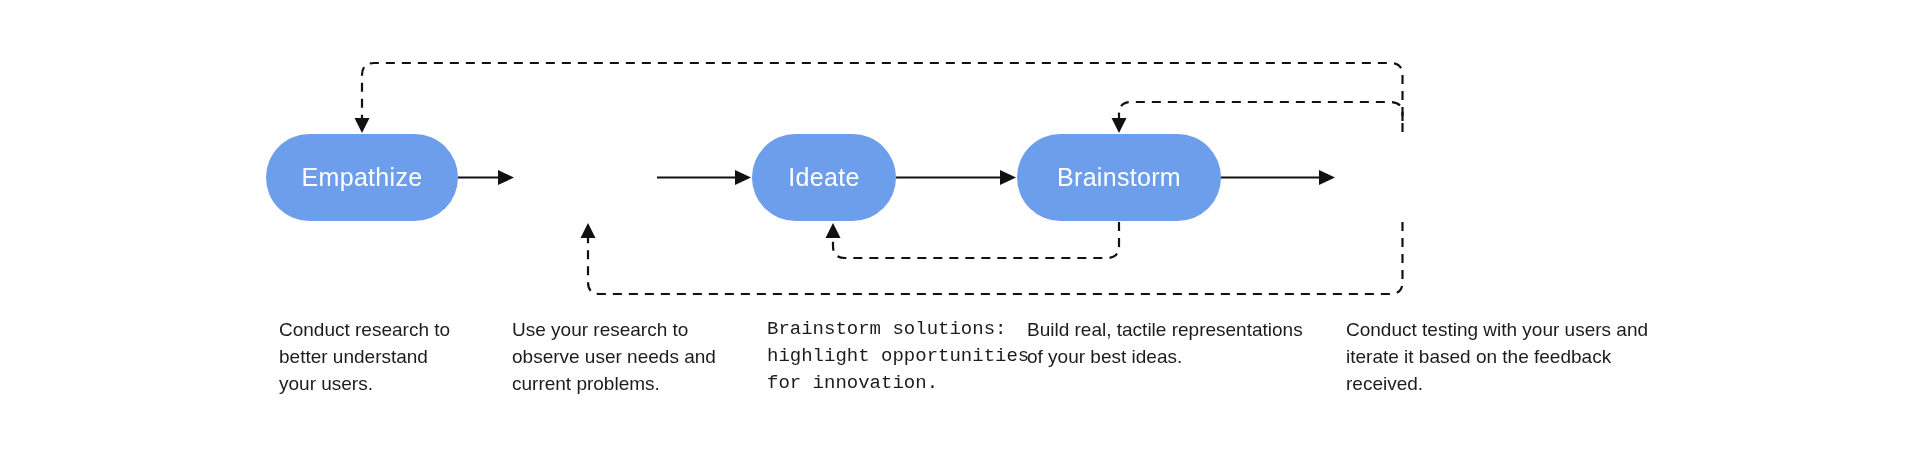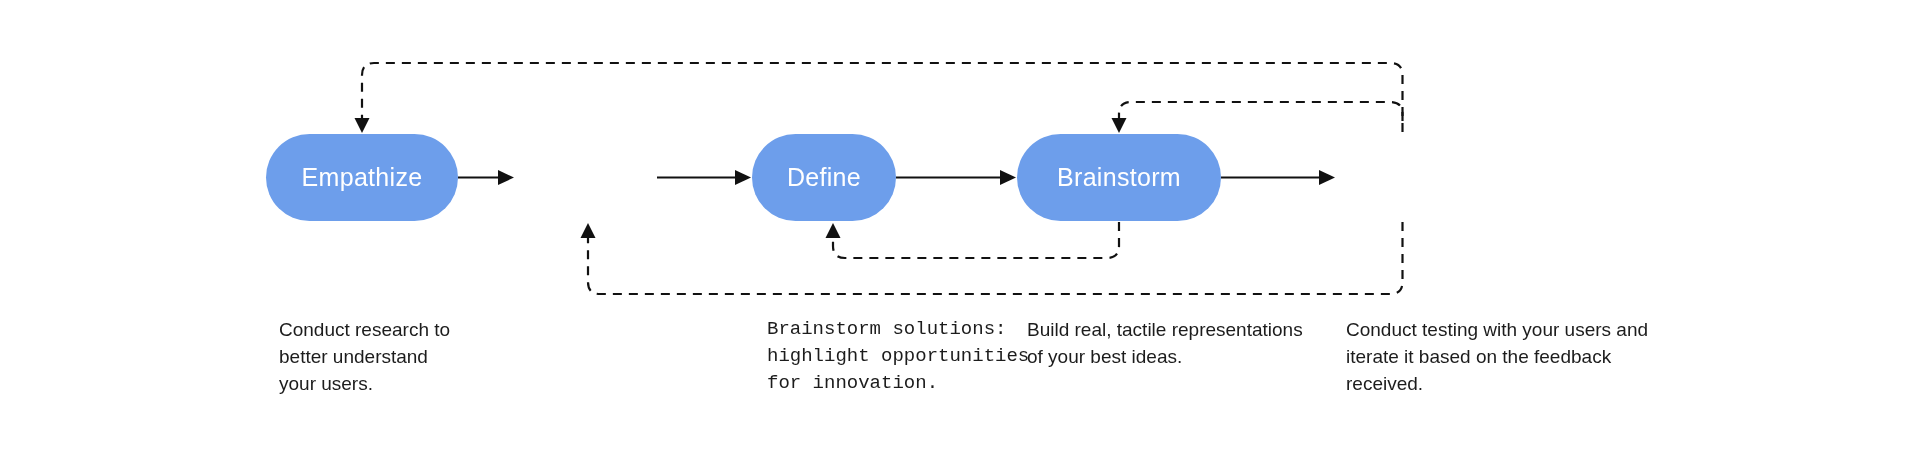--- a/index.html
+++ b/index.html
@@ -112,29 +112,32 @@
     <g>
       <path class="dashed-line" d="M 1402.5 222 L 1402.5 282 Q 1402.5 294 1390.5 294 L 600 294 Q 588 294 588 282 L 588 238"></path>
       <polygon class="arrow-head" points="588,223 580.5,238 595.5,238"></polygon>
     </g>
   </svg>
 
   <div class="pill pill-empathize">
     <span>Empathize</span>
   </div>
   <div class="pill pill-ideate">
-    <span>Define</span>
+    <span>Ideate</span>
   </div>
   <div class="pill pill-prototype">
     <span>Brainstorm</span>
   </div>
 
   <div class="desc desc-empathize">Conduct research to
 better understand
 your users.</div>
+  <div class="desc desc-define">Use your research to
+observe user needs and
+current problems.</div>
   <div class="desc desc-ideate">Brainstorm solutions:
 highlight opportunities
 for innovation.</div>
   <div class="desc desc-prototype">Build real, tactile representations
 of your best ideas.</div>
   <div class="desc desc-test">Conduct testing with your users and
 iterate it based on the feedback
 received.</div>
 
 </div>

